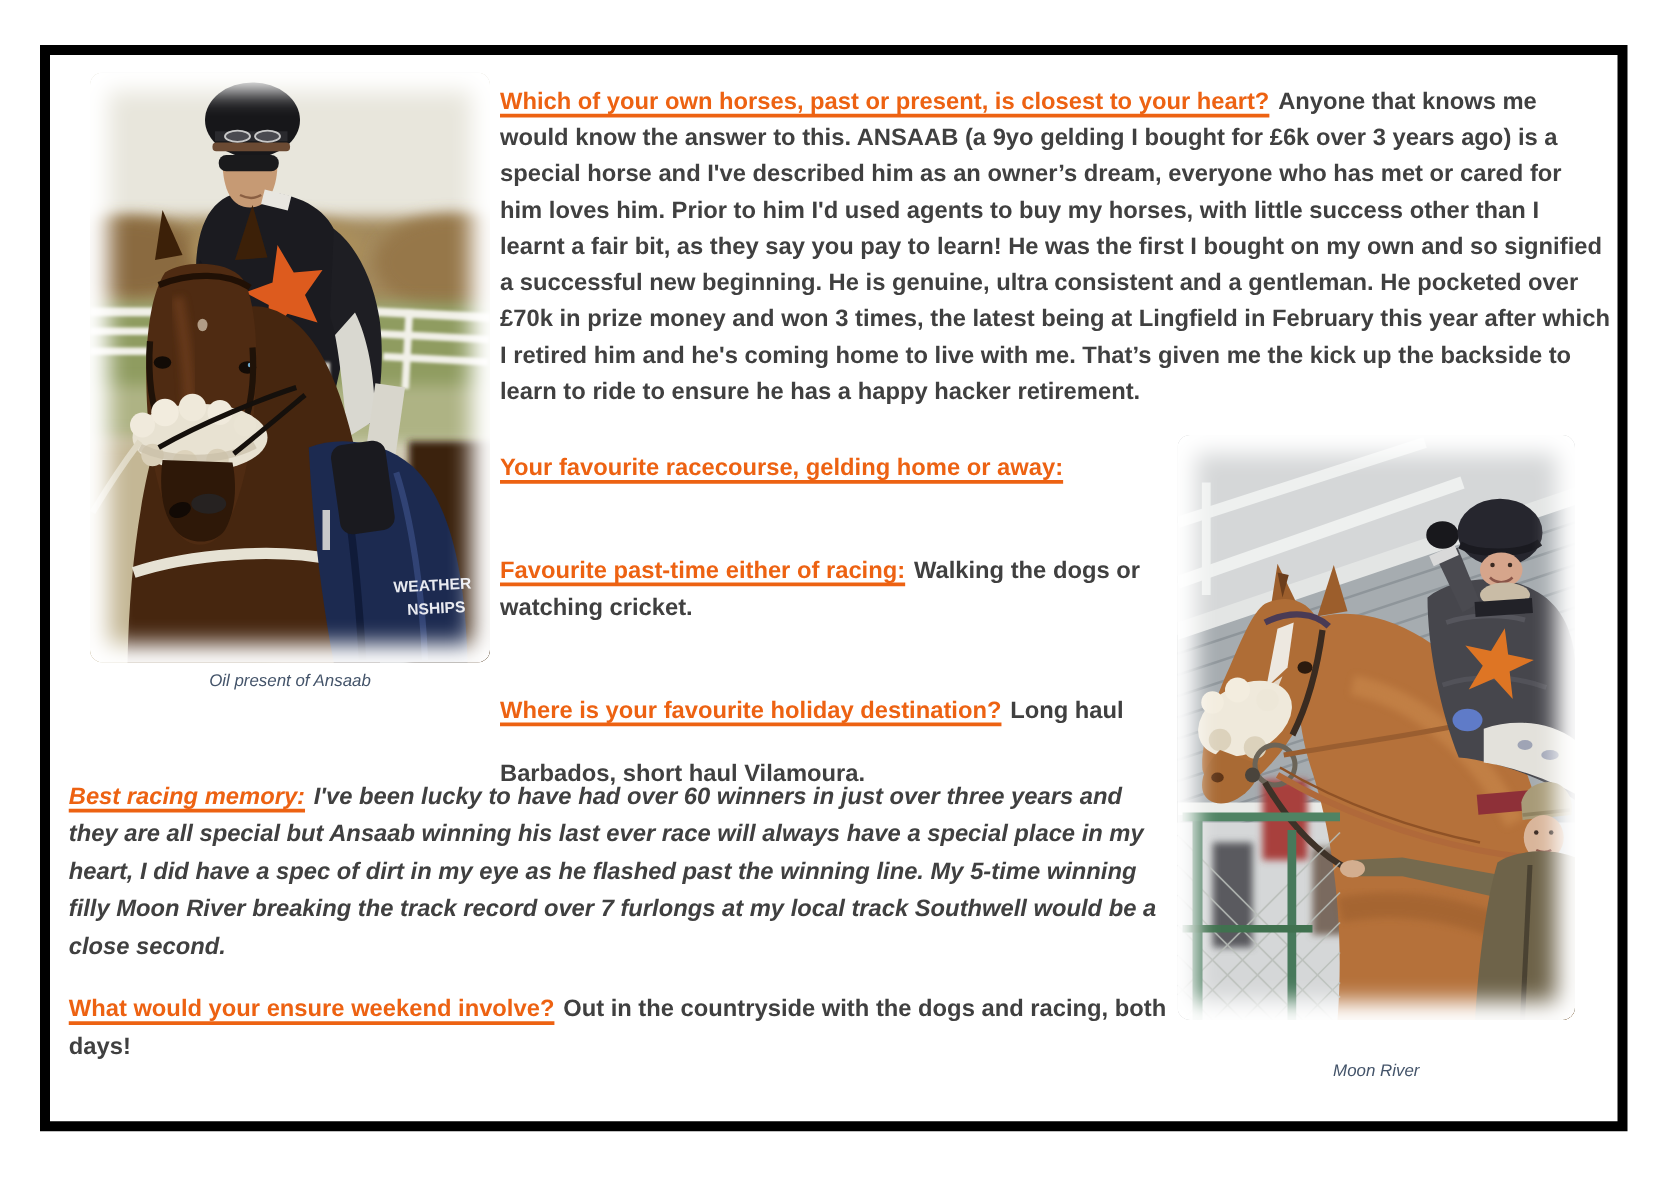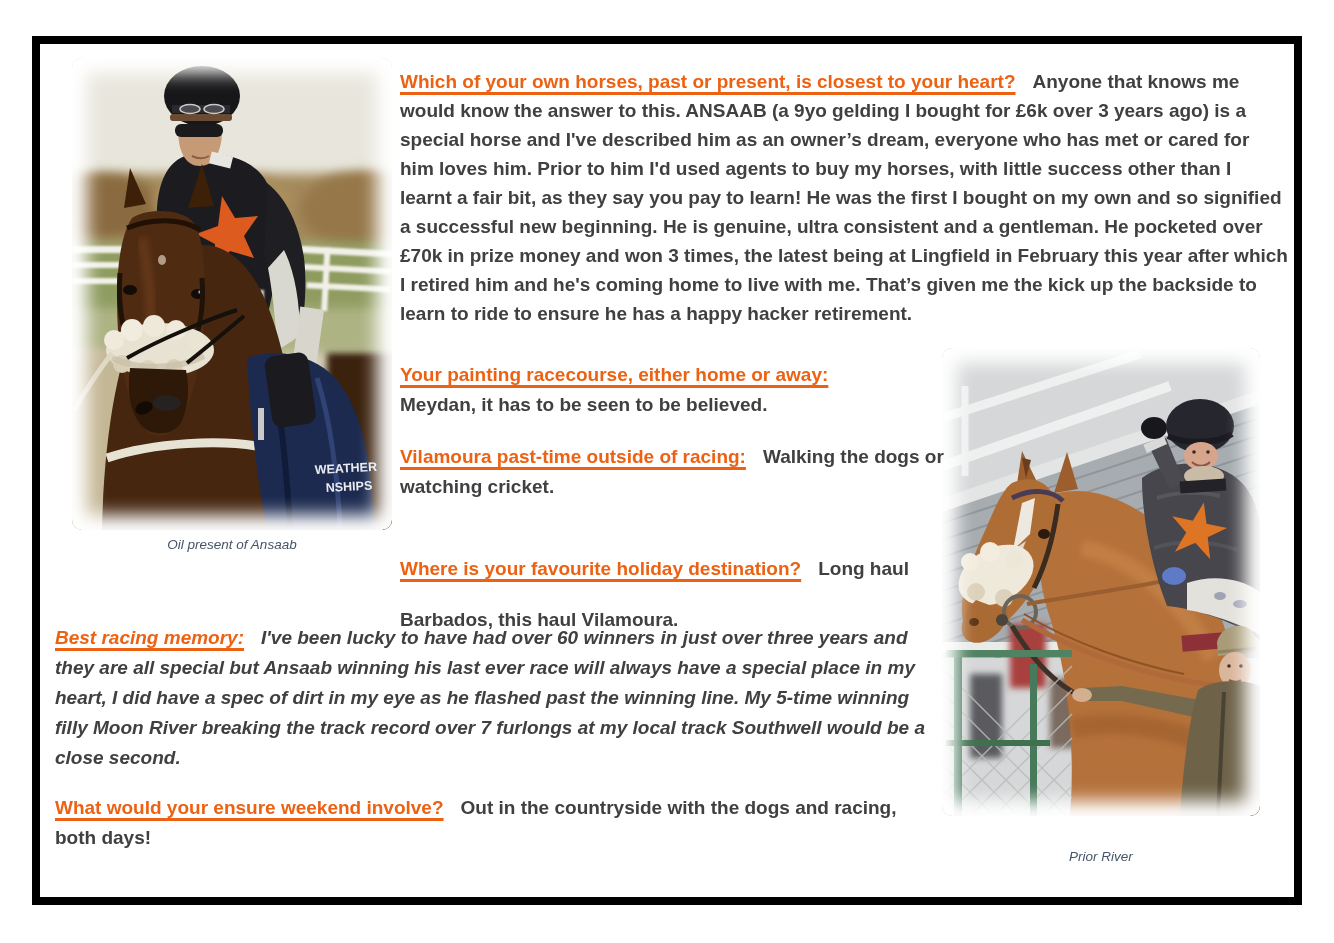--- a/index.html
+++ b/index.html
@@ -9,21 +9,21 @@
   }
   .frame{
     position:absolute;left:32px;top:36px;width:1270px;height:869px;
     border:8px solid #000;box-sizing:border-box;background:#fff;
   }
   .txt{
     position:absolute;font-weight:bold;color:#404040;font-size:19px;line-height:30px;
   }
   .q{
     color:#ED6212;text-decoration:underline;text-decoration-thickness:2.5px;
-    text-underline-offset:4px;margin-right:17px;
+    text-underline-offset:4px;margin-right:7px;
   }
   .q.block{display:block;margin-right:0;}
   #para1{left:400px;top:48px;width:888px;line-height:29px;}
   #q2blk{left:400px;top:341px;width:545px;}
   #q3blk{left:400px;top:423px;width:545px;}
   #q4blk{left:400px;top:535px;width:545px;}
   #q4blk .a2{display:block;margin-top:21px;}
   #q5blk{left:55px;top:604px;width:882px;font-style:italic;}
   #q6blk{left:55px;top:774px;width:882px;}
   .photo{position:absolute;border-radius:10px;overflow:hidden;}
@@ -300,25 +300,25 @@
           <line x1="130" y1="438" x2="102" y2="466"></line>
       </g>
       <rect x="12" y="305" width="8" height="163" fill="#47795B"></rect>
       <rect x="88" y="316" width="7" height="152" fill="#47795B"></rect>
       <rect x="4" y="302" width="126" height="7" fill="#4F8363"></rect>
       <rect x="4" y="392" width="104" height="6" fill="#40714F"></rect>
     </g>
   </svg>
   <div class="feather"></div>
 </div>
-<div class="caption" id="cap-right">Prior River</div>
+<div class="caption" id="cap-right">Moon River</div>
 
 <p class="txt" id="para1"><span class="q">Which of your own horses, past or present, is closest to your heart?</span><span class="a">Anyone that knows me would know the answer to this. ANSAAB (a 9yo gelding I bought for £6k over 3 years ago) is a special horse and I've described him as an owner’s dream, everyone who has met or cared for him loves him. Prior to him I'd used agents to buy my horses, with little success other than I learnt a fair bit, as they say you pay to learn! He was the first I bought on my own and so signified a successful new beginning. He is genuine, ultra consistent and a gentleman. He pocketed over £70k in prize money and won 3 times, the latest being at Lingfield in February this year after which I retired him and he's coming home to live with me. That’s given me the kick up the backside to learn to ride to ensure he has a happy hacker retirement.</span></p>
 
-<p class="txt" id="q2blk"><span class="q block">Your painting racecourse, either home or away:</span><span class="a">Meydan, it has to be seen to be believed.</span></p>
-
-<p class="txt" id="q3blk"><span class="q">Vilamoura past-time outside of racing:</span><span class="a">Walking the dogs or watching cricket.</span></p>
-
-<p class="txt" id="q4blk"><span class="q">Where is your favourite holiday destination?</span><span class="a">Long haul</span><span class="a a2">Barbados, this haul Vilamoura.</span></p>
+<p class="txt" id="q2blk"><span class="q block">Your favourite racecourse, gelding home or away:</span></p>
+
+<p class="txt" id="q3blk"><span class="q">Favourite past-time either of racing:</span><span class="a">Walking the dogs or watching cricket.</span></p>
+
+<p class="txt" id="q4blk"><span class="q">Where is your favourite holiday destination?</span><span class="a">Long haul</span><span class="a a2">Barbados, short haul Vilamoura.</span></p>
 
 <p class="txt" id="q5blk"><span class="q">Best racing memory:</span><span class="a">I've been lucky to have had over 60 winners in just over three years and they are all special but Ansaab winning his last ever race will always have a special place in my heart, I did have a spec of dirt in my eye as he flashed past the winning line. My 5-time winning filly Moon River breaking the track record over 7 furlongs at my local track Southwell would be a close second.</span></p>
 
 <p class="txt" id="q6blk"><span class="q">What would your ensure weekend involve?</span><span class="a">Out in the countryside with the dogs and racing, both days!</span></p>
 
 </body></html>

